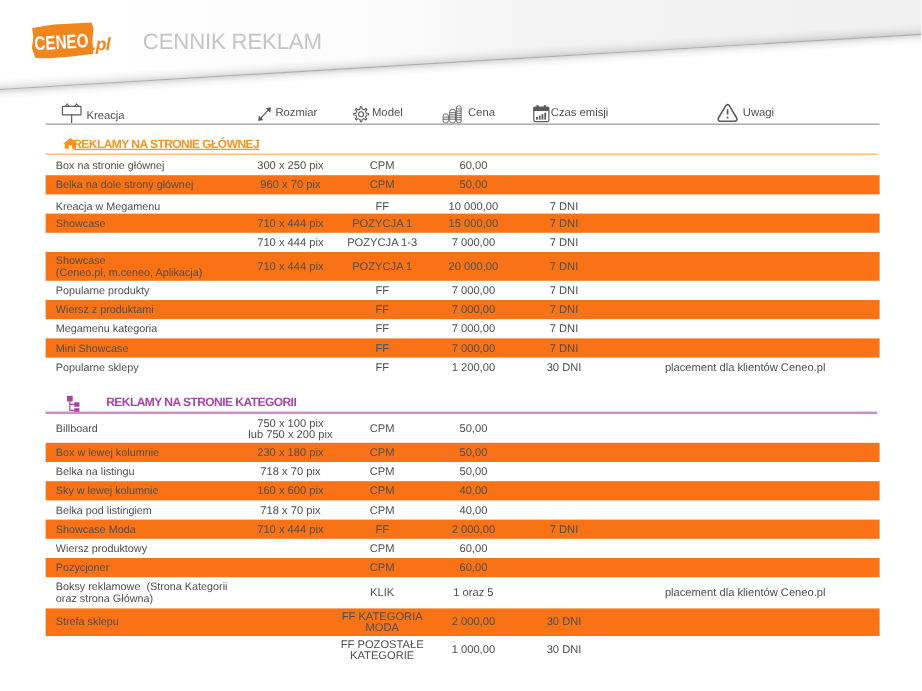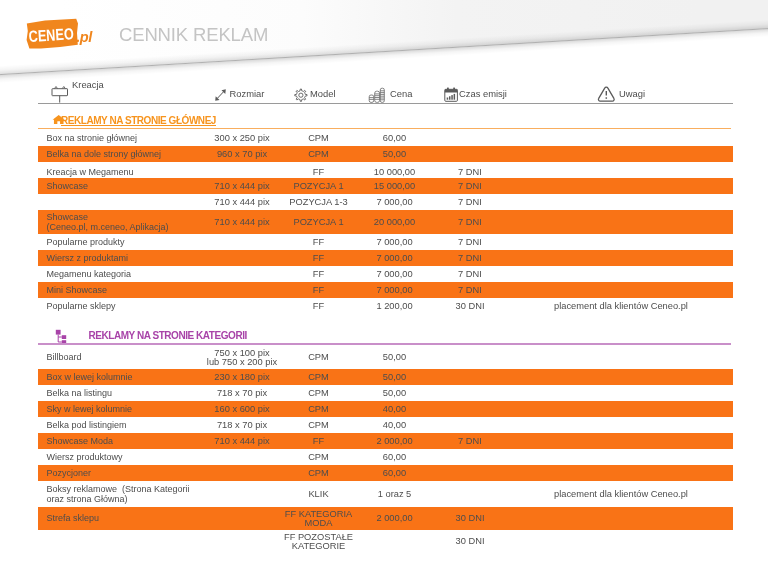--- a/index.html
+++ b/index.html
@@ -104,21 +104,21 @@
   </g>
  </g>
 
  <g stroke="#5a5a5a" fill="none" stroke-width="1.3">
   <path d="M606.3 7.2 a1.8 1.8 0 0 1 1.6 0.95 l6 10.2 a1.8 1.8 0 0 1 -1.6 2.75 l-12 0 a1.8 1.8 0 0 1 -1.6 -2.75 l6 -10.2 a1.8 1.8 0 0 1 1.6 -0.95 z"></path>
   <line x1="606.3" y1="11" x2="606.3" y2="15.5" stroke-width="1.4"></line>
   <line x1="606.3" y1="17.3" x2="606.3" y2="18.8" stroke-width="1.5"></line>
  </g>
  <line x1="38" y1="23.5" x2="733" y2="23.5" stroke="#9a9a9a" stroke-width="1"></line>
 </svg>
-<div class="hdr" style="left:72px;top:79px;">Kreacja</div>
+<div class="hdr" style="left:72px;top:90px;">Kreacja</div>
 <div class="hdr" style="left:229.5px;top:87.5px;">Rozmiar</div>
 <div class="hdr" style="left:310px;top:87.5px;">Model</div>
 <div class="hdr" style="left:390px;top:87.5px;">Cena</div>
 <div class="hdr" style="left:459px;top:87.5px;">Czas emisji</div>
 <div class="hdr" style="left:619px;top:87.5px;">Uwagi</div>
 
 <svg class="abs" style="left:50px;top:114px" width="18" height="14" viewBox="0 0 18 14">
  <path d="M9 0 L18 7 L16 7 L16 13 L11 13 L11 9 L7 9 L7 13 L2 13 L2 7 L0 7 Z" fill="#f7941e" transform="scale(0.68) translate(3.8,1.6)"></path>
 </svg>
 <div class="sect" style="left:61px;top:114.5px;color:#f7941e;text-decoration:underline;">REKLAMY NA STRONIE GŁÓWNEJ</div>
@@ -261,16 +261,17 @@
       <span class="c6">placement dla klientów Ceneo.pl</span>
     </div>
 <div class="row gray" style="top:507px;height:23px;">
       <span class="c1">Strefa sklepu</span>
       <span class="c3">FF KATEGORIA<br>MODA</span>
       <span class="c4">2&nbsp;000,00</span>
       <span class="c5">30 DNI</span>
     </div>
 <div class="row" style="top:530px;height:23px;">
       <span class="c3">FF POZOSTAŁE<br>KATEGORIE</span>
+      <span class="c4">1&nbsp;000,00</span>
       <span class="c5">30 DNI</span>
     </div>
 
 </div>
 
 </body></html>

